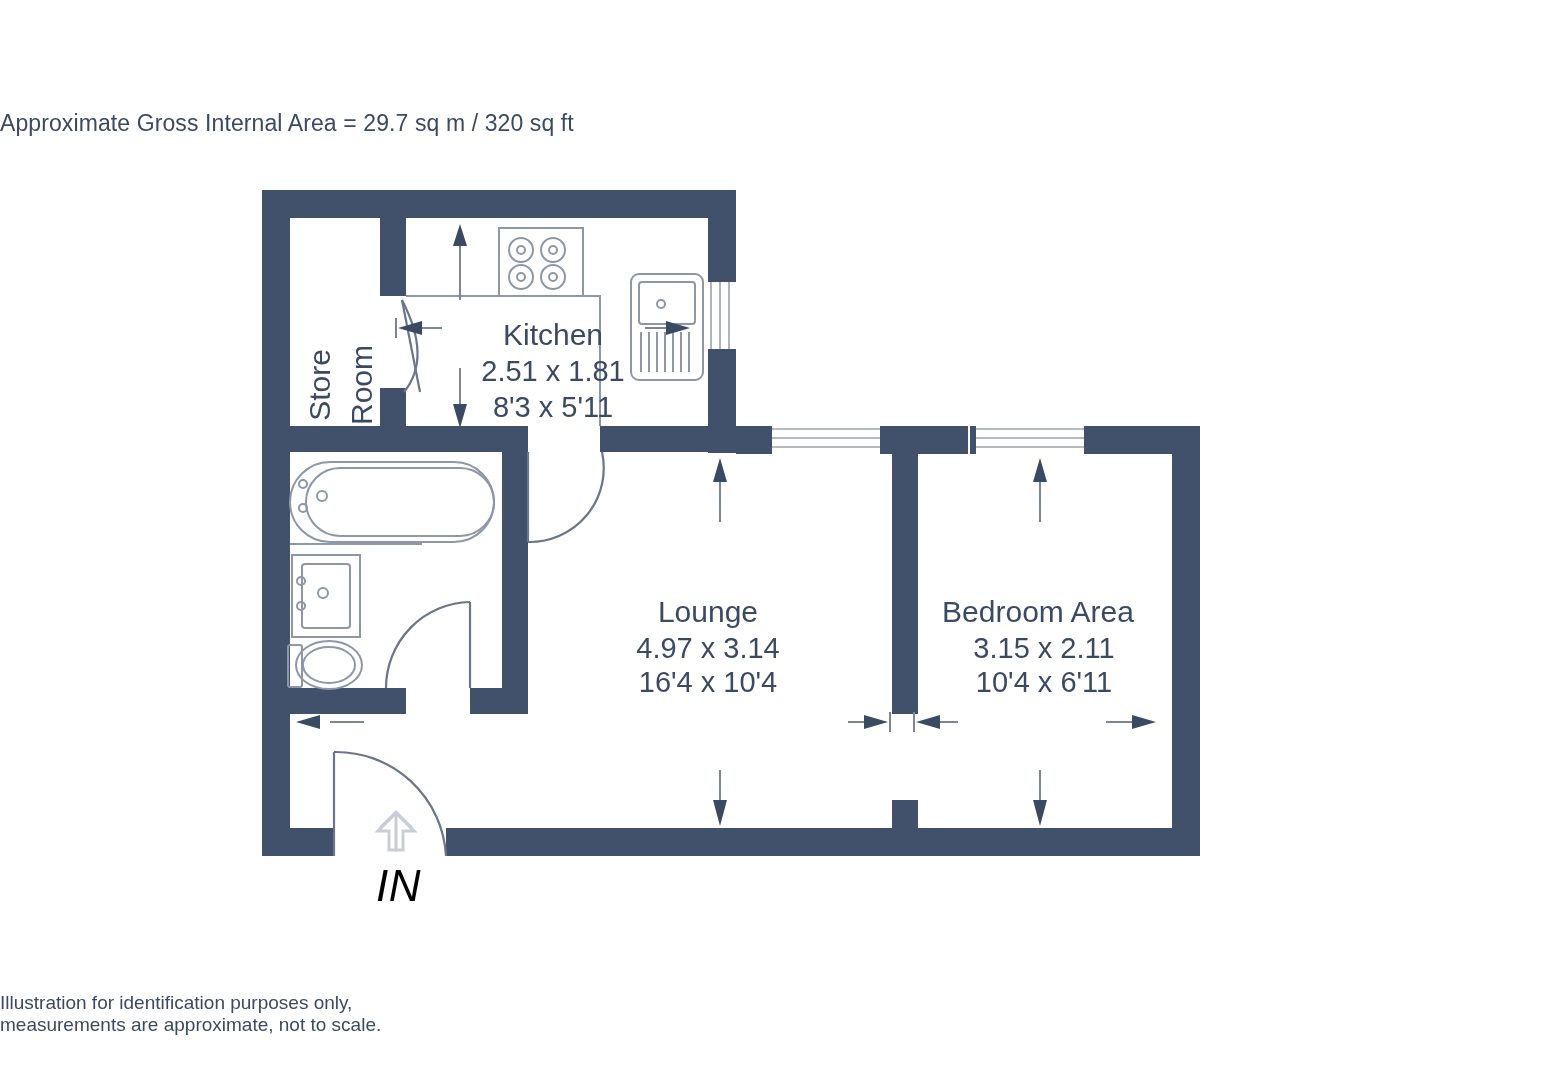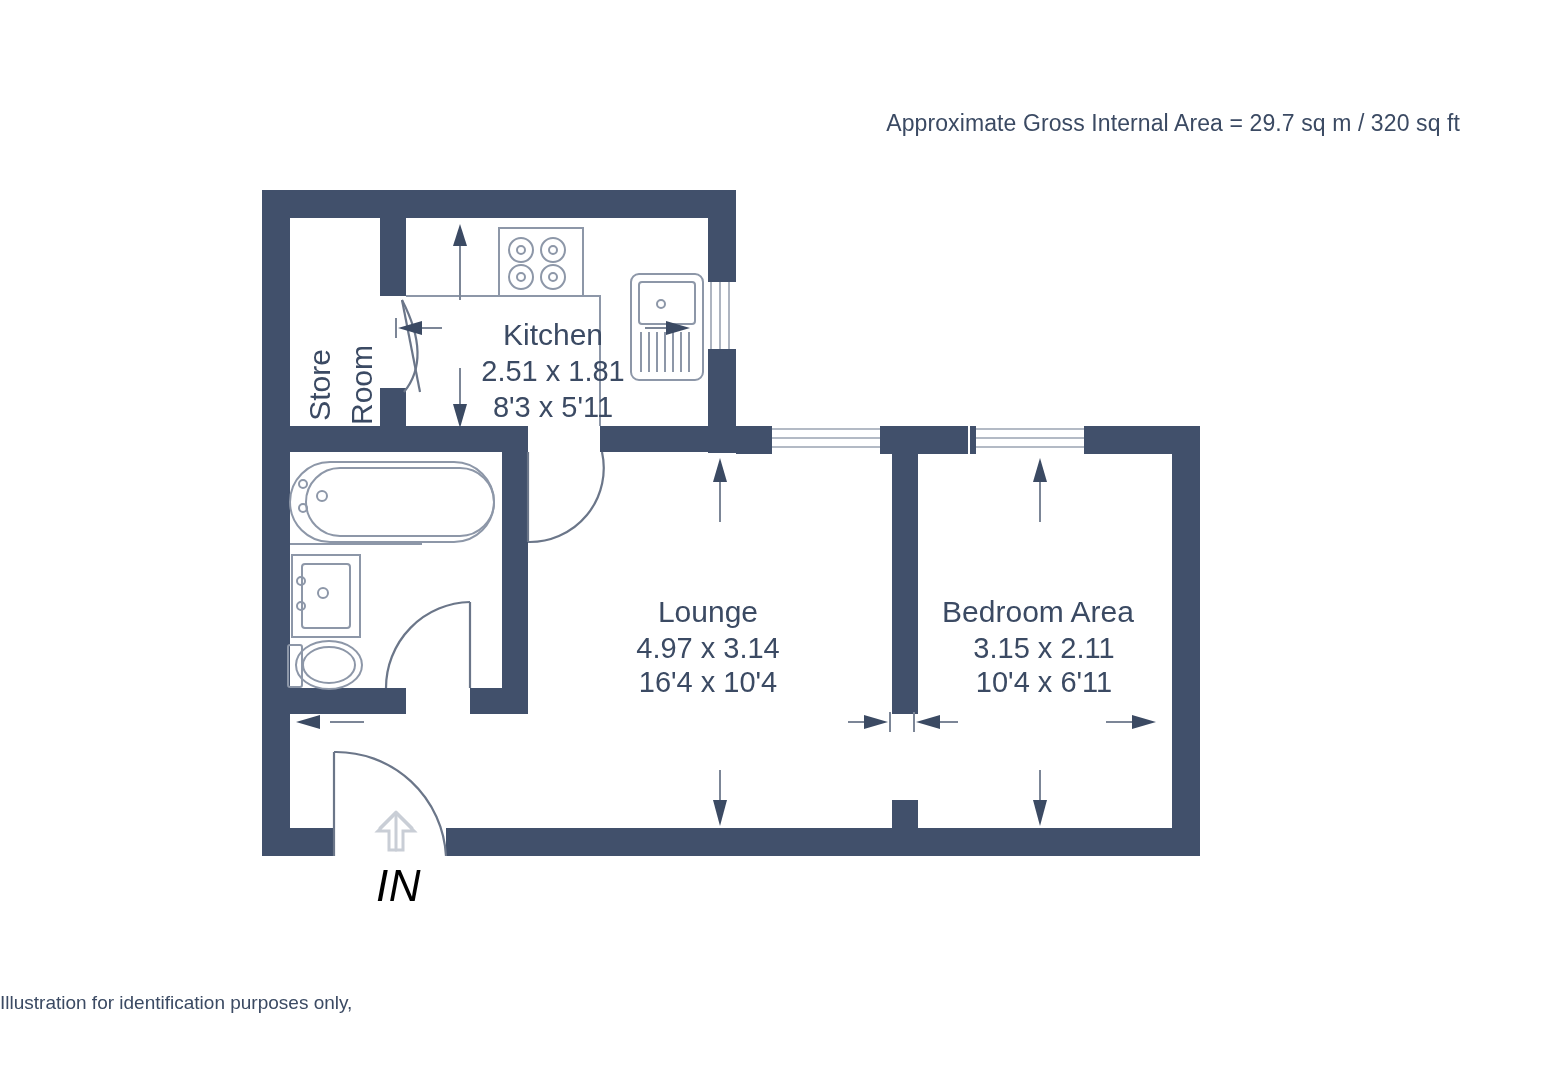--- a/index.html
+++ b/index.html
@@ -20,21 +20,21 @@
     position: relative;
     width: 1543px;
     height: 1080px;
     background: #ffffff;
   }
   .area-header {
     position: absolute;
     top: 110px;
     left: 0;
     width: 1460px;
-    text-align: right;
+    text-align: left;
     font-size: 23px;
     letter-spacing: 0.1px;
     color: #3b4a63;
     font-family: "Liberation Sans", sans-serif;
   }
   #plan-svg-wrap {
     position: absolute;
     top: 0;
     left: 0;
     width: 1543px;
@@ -376,15 +376,16 @@
       </g>
 
     </svg>
   </div>
 
   <div class="in-label">IN</div>
 
 
   <div class="footer">
     <span>Illustration for identification purposes only,</span><br>
+    <span>measurements are approximate, not to scale.</span>
   </div>
 
 </div>
 
 </body></html>

